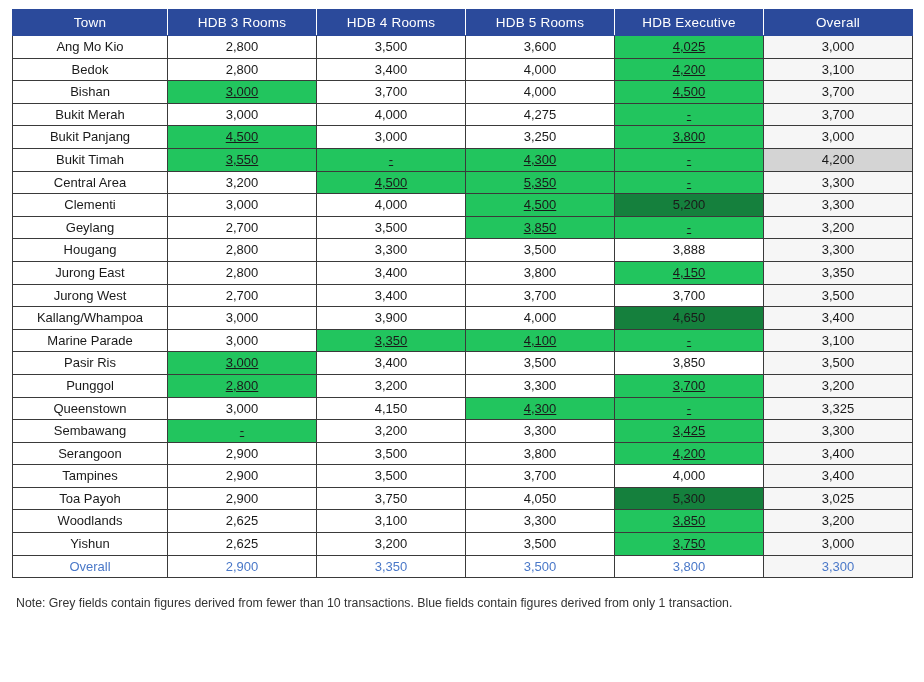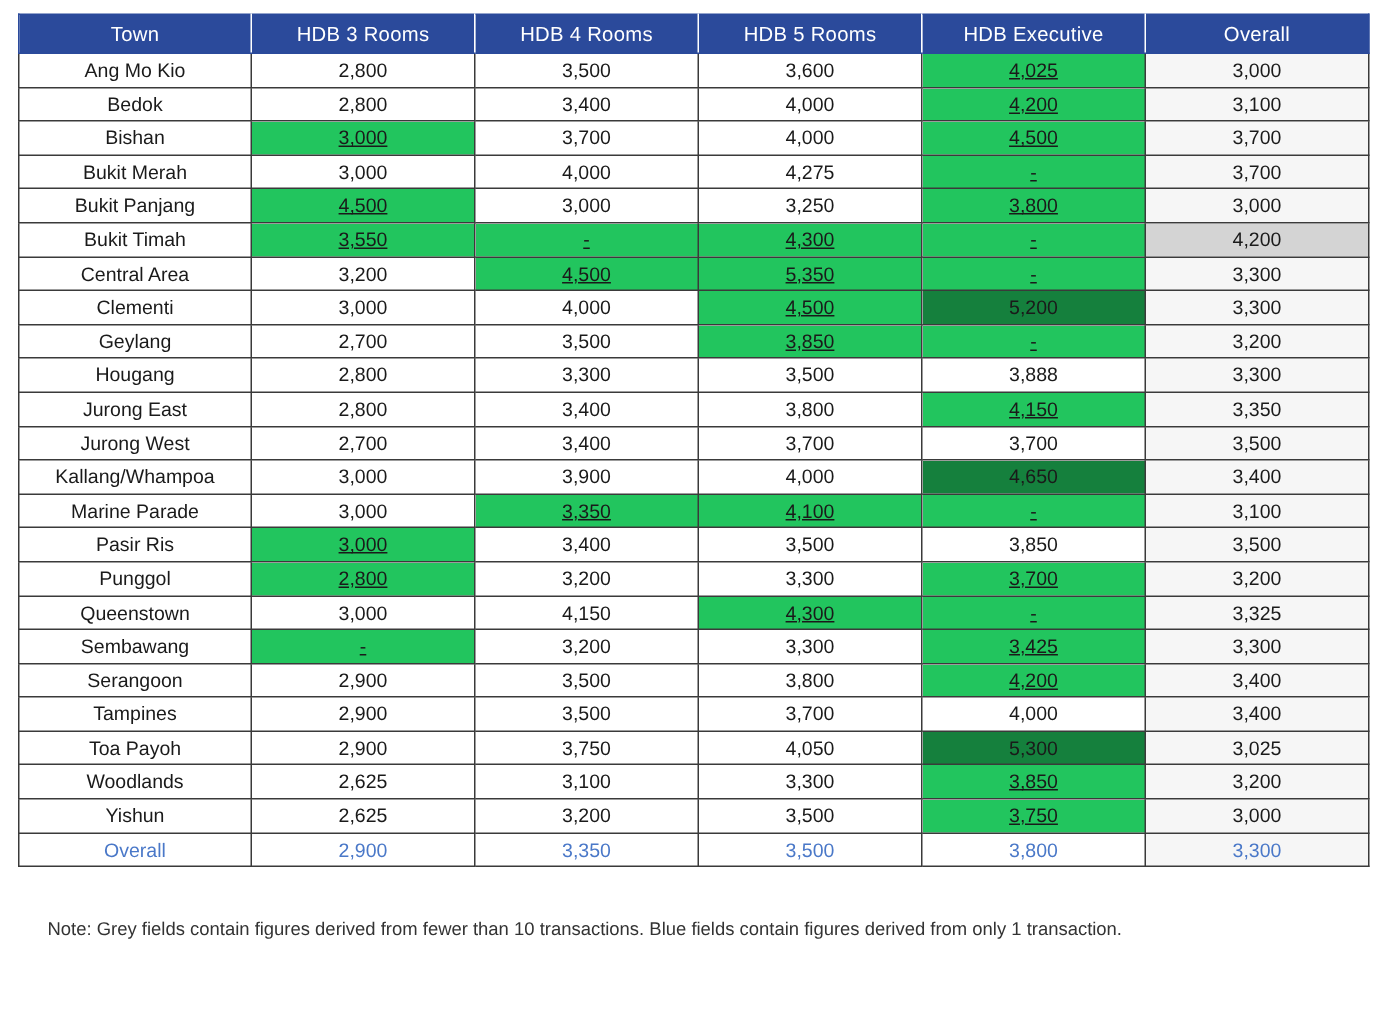--- a/index.html
+++ b/index.html
@@ -63,25 +63,24 @@
   td.greydark  { background: #d4d4d4; }
   td.blue      { background: #15803d; }
   td.tint      { background: #f6f6f6; }
 
   tr.total-row td {
     color: #4A78C8;
   }
   tr.total-row td.tint { background: #f6f6f6; }
 
   .note {
-    margin-top: 34px;
+    margin-top: 18px;
     font-size: 12.3px;
     color: #333333;
     padding-left: 4px;
-    text-align: right;
   }
 </style>
 </head>
 <body>
 
 <div id="page">
 
   <table class="rent-table">
     <colgroup>
       <col class="c-town">

